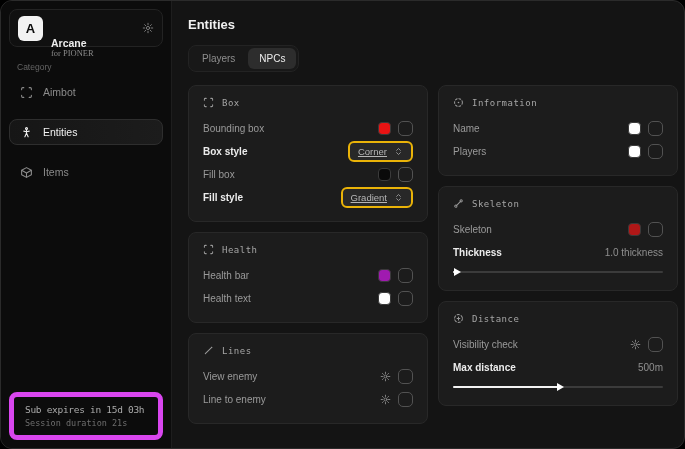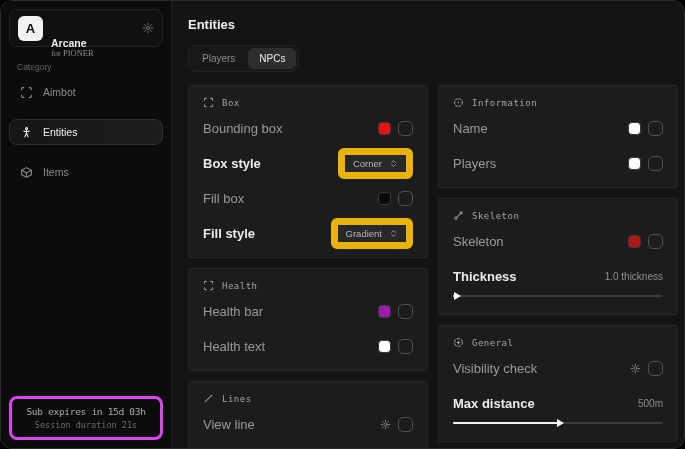--- a/index.html
+++ b/index.html
@@ -42,23 +42,22 @@
     border-radius:8px; color:#8b8b8b; font-size:10.5px; cursor:pointer;
   }
   .nav-item .nicon { display:flex; color:inherit; }
   .nav-item.active {
     background:linear-gradient(90deg,#161616,#1c1c1c);
     border-color:#2e2e2e; color:#f2f2f2;
   }
 
   .side-spacer { flex:1; }
   .side-footer {
-    border:3px solid #d946ef; border-radius:8px; padding:7px 11px;
+    border:5px solid #d946ef; border-radius:8px; padding:7px 11px;
     font-family:"DejaVu Sans Mono", monospace;
-    text-align:center;
   }
   .sf-line1 { color:#ababab; font-size:9.5px; letter-spacing:-0.3px; }
   .sf-line2 { color:#6e6e6e; font-size:8.5px; margin-top:3px; }
 
   
   .main { flex:1; padding:16px 14px 0 16px; overflow:hidden; }
   .page-title { color:#f0f0f0; font-size:13px; font-weight:bold; }
 
   .tab-group {
     display:inline-flex; gap:2px; margin-top:13px;
@@ -69,52 +68,52 @@
     font-family:inherit; font-size:10px; padding:5px 11px;
     border-radius:6px; cursor:pointer;
   }
   .tab.active { background:#2d2d2d; color:#ededed; }
 
   .grid { display:flex; gap:10px; margin-top:13px; align-items:flex-start; }
   .col  { display:flex; flex-direction:column; gap:10px; width:240px; }
 
   .card {
     width:240px; background:#1c1c1c; border:1px solid #282828;
-    border-radius:2px; padding:11px 14px 13px 14px;
+    border-radius:8px; padding:11px 14px 13px 14px;
   }
   .card-head {
     display:flex; align-items:center; gap:8px; margin-bottom:9px;
     color:#a6a6a6; font-family:"DejaVu Sans Mono", monospace;
     font-size:9px; letter-spacing:0.5px;
   }
   .card-head .cicon { display:flex; color:#9a9a9a; }
 
   .row {
     display:flex; align-items:center; justify-content:space-between;
     height:22px;
   }
-  .row + .row { margin-top:13px; }
-  .row-label      { color:#9a9a9a; font-size:13px; }
+  .row + .row { margin-top:1px; }
+  .row-label      { color:#9a9a9a; font-size:10px; }
   .row-label.bright { color:#ececec; font-weight:bold; }
   .row-right { display:flex; align-items:center; gap:7px; }
 
   .swatch {
     width:13px; height:13px; border-radius:4px; border:1px solid #3a3a3a;
     cursor:pointer;
   }
   .checkbox {
     width:15px; height:15px; border-radius:5px;
     border:1.4px solid #525252; background:transparent; cursor:pointer;
   }
   .row-gear { color:#8a8a8a; display:flex; cursor:pointer; }
 
   .dropdown {
     display:inline-flex; align-items:center; gap:7px;
-    background:#282828; border:7px solid #eab308; border-radius:6px;
-    padding:3px 8px; color:#b6b6b6; font-size:9.5px; cursor:pointer;
+    background:#282828; border:2px solid #eab308; border-radius:6px;
+    padding:3px 8px; color:#b6b6b6; font-size:9.5px; cursor:pointer;text-decoration:underline;
   }
   .dropdown .dicon { display:flex; color:#9a9a9a; }
 
   .row-value { color:#8f8f8f; font-size:10px; }
 
   .slider { position:relative; height:10px; margin-top:4px; cursor:pointer; }
   .slider-track {
     position:absolute; left:0; right:0; top:4px; height:2px;
     background:#3b3b3b; border-radius:2px;
   }
@@ -293,21 +292,21 @@
           <div class="card-head">
             <span class="cicon">
               <svg width="11" height="11" viewBox="0 0 24 24" fill="none" stroke="currentColor" stroke-width="2.2" stroke-linecap="round">
                 <path d="M5 19L19 5"></path>
                   <circle cx="19" cy="5" r="1.4" fill="currentColor" stroke="none"></circle>
               </svg>
             </span>
             <span>Lines</span>
           </div>
           <div class="row">
-            <span class="row-label">View line</span>
+            <span class="row-label">View enemy</span>
             <span class="row-right">
               <span class="row-gear">
                 <svg width="11" height="11" viewBox="0 0 24 24" fill="none" stroke="currentColor" stroke-width="2" stroke-linecap="round">
                   <circle cx="12" cy="12" r="3.2"></circle>
                   <path d="M12 2.5v3M12 18.5v3M2.5 12h3M18.5 12h3M5.3 5.3l2.1 2.1M16.6 16.6l2.1 2.1M18.7 5.3l-2.1 2.1M7.4 16.6l-2.1 2.1"></path>
                 </svg>
               </span>
               <span class="checkbox"></span>
             </span>
           </div>
@@ -384,21 +383,21 @@
         </section>
 
         <section class="card">
           <div class="card-head">
             <span class="cicon">
               <svg width="11" height="11" viewBox="0 0 24 24" fill="none" stroke="currentColor" stroke-width="2.2" stroke-linecap="round">
                 <circle cx="12" cy="12" r="8.5" stroke-dasharray="5 4"></circle>
                 <path d="M12 9v6M9 12h6"></path>
               </svg>
             </span>
-            <span>General</span>
+            <span>Distance</span>
           </div>
           <div class="row">
             <span class="row-label">Visibility check</span>
             <span class="row-right">
               <span class="row-gear">
                 <svg width="11" height="11" viewBox="0 0 24 24" fill="none" stroke="currentColor" stroke-width="2" stroke-linecap="round">
                   <circle cx="12" cy="12" r="3.2"></circle>
                   <path d="M12 2.5v3M12 18.5v3M2.5 12h3M18.5 12h3M5.3 5.3l2.1 2.1M16.6 16.6l2.1 2.1M18.7 5.3l-2.1 2.1M7.4 16.6l-2.1 2.1"></path>
                 </svg>
               </span>

